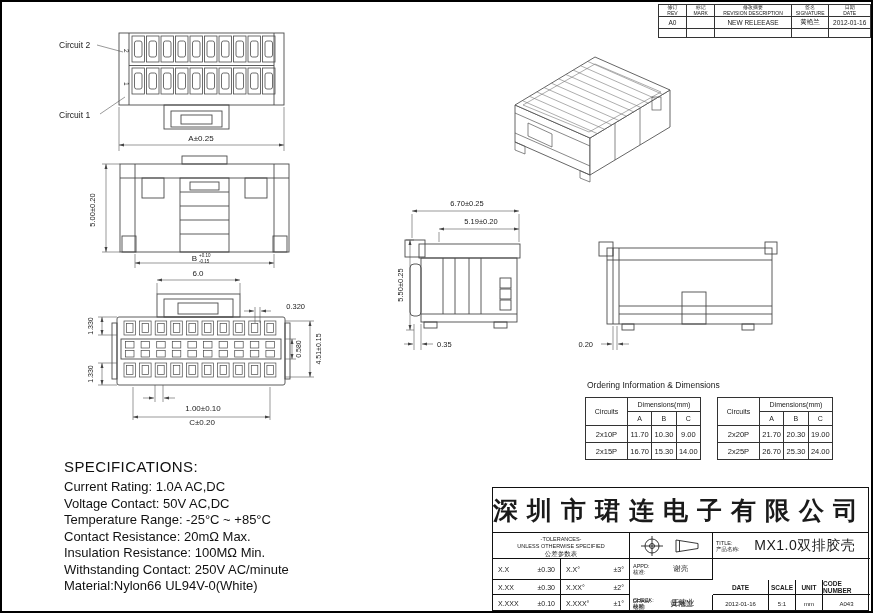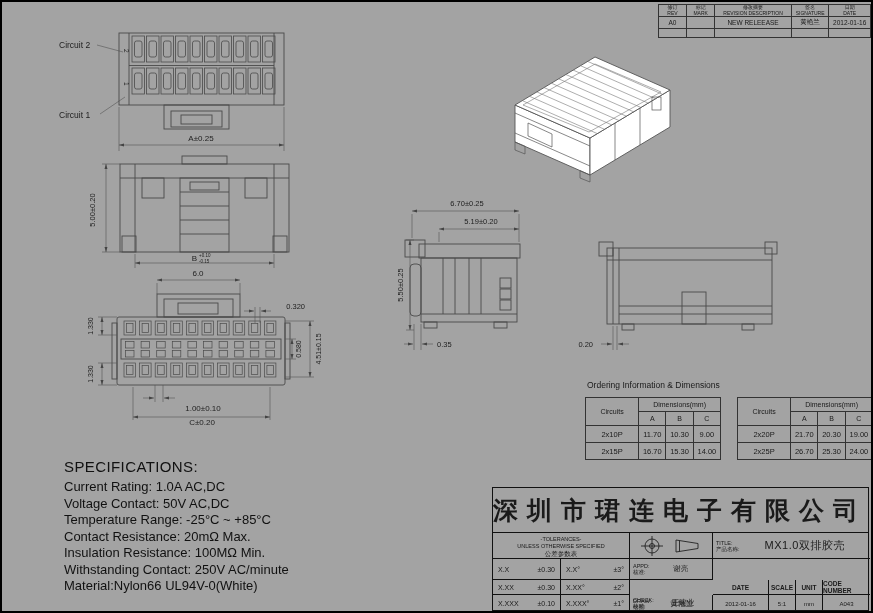--- a/index.html
+++ b/index.html
@@ -1,27 +1,27 @@
 <!DOCTYPE html>
 <html><head>
 <meta charset="utf-8">
 <style>
   html,body{margin:0;padding:0;background:#e8e8e8;}
-  #sheet{position:relative;width:873px;height:613px;background:#a3a3a3;border:2px solid #000;
+  #sheet{position:relative;width:873px;height:613px;background:#ffffff;border:2px solid #000;
          box-sizing:border-box;overflow:hidden;font-family:"Liberation Sans",sans-serif;color:#1a1a1a;}
   svg text{font-family:"Liberation Sans",sans-serif;fill:#222;}
   .abs{position:absolute;}
   
   #rev-table{position:absolute;left:656px;top:2px;border-collapse:collapse;}
   #rev-table td{border:1px solid #333;text-align:center;vertical-align:middle;padding:0;}
   #rev-table .hd{font-size:5px;line-height:5.5px;}
   #rev-table .dt{font-size:6.5px;height:11px;}
   #rev-table .emp{height:8px;}
   
-  #ordering{position:absolute;left:583px;top:378px;width:288px;}
+  #ordering{position:absolute;left:583px;top:378px;width:248px;}
   #ordering .ord-title{font-size:8.5px;margin:0 0 7px 2px;}
   .ord-wrap{display:flex;gap:16px;}
   .ord-table{border-collapse:collapse;}
   .ord-table td{border:1px solid #333;text-align:center;padding:0;}
   .ord-table .h{font-size:7px;height:13px;}
   .ord-table .d{font-size:7.5px;height:16px;}
   .w-cir{width:55px;} .w-abc{width:27px;}
   
   #specs{position:absolute;left:62px;top:456px;color:#111;}
   #specs .spec-title{font-size:15px;margin:0 0 4px 0;font-weight:400;letter-spacing:.4px;}
@@ -32,21 +32,21 @@
   .tb-cell{position:absolute;border-right:1px solid #111;border-bottom:1px solid #111;
            box-sizing:border-box;overflow:hidden;}
   .company{width:100%;height:45px;line-height:45px;text-align:left;font-size:25px;
            font-weight:600;letter-spacing:9px;border-bottom:1px solid #111;box-sizing:border-box;}
   .tol-head{left:0;top:45px;width:137px;height:26px;text-align:center;font-size:5.5px;line-height:7px;padding-top:3px;}
   .tol-head .cn{font-size:6.5px;}
   .tolcell{display:flex;align-items:center;justify-content:space-between;font-size:7px;padding:0 5px;}
   .lblcell{display:flex;align-items:center;}
   .biling{font-size:5.5px;line-height:6px;padding-left:3px;}
   .namev{flex:1;text-align:center;font-size:7.5px;}
-  .valv{flex:1;text-align:center;font-size:11px;letter-spacing:.5px;}
+  .valv{flex:1;text-align:center;font-size:14px;letter-spacing:.5px;}
   .hdrsmall{display:flex;align-items:center;justify-content:center;font-size:6.5px;font-weight:600;}
   .valsmall{display:flex;align-items:center;justify-content:center;font-size:6px;}
 </style>
 </head>
 <body>
 
 <div id="sheet">
 
   <table id="rev-table">
     <tbody>

